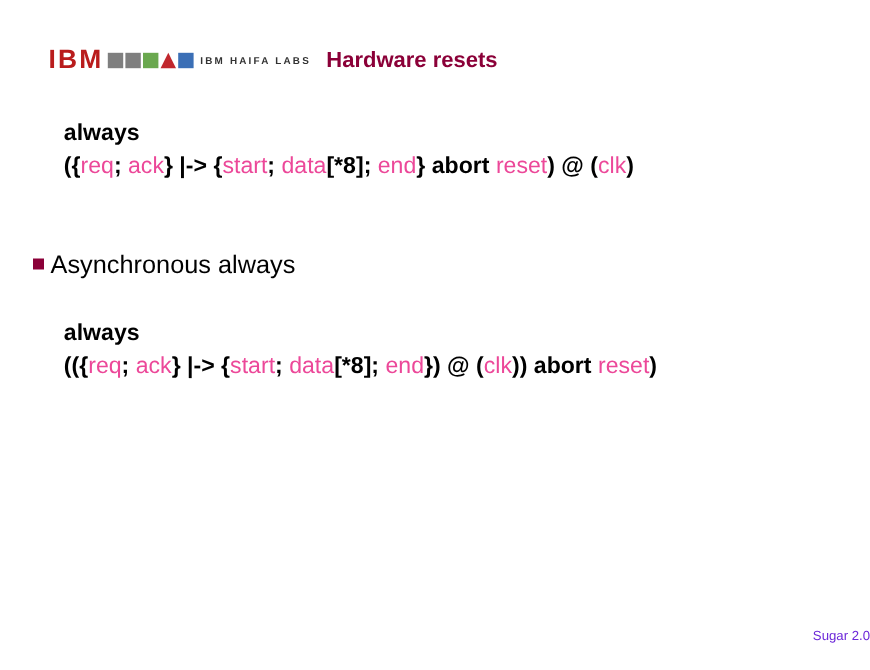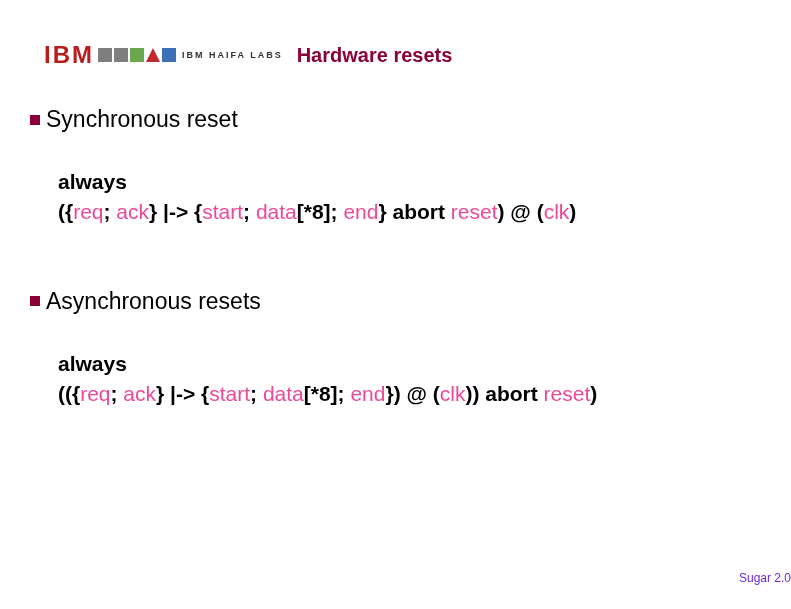--- a/index.html
+++ b/index.html
@@ -122,33 +122,29 @@
     <span class="haifa-sq sq-green"></span>
     <span class="sq-red"></span>
     <span class="haifa-sq sq-blue"></span>
   </div>
   <span class="haifa-text">IBM HAIFA LABS</span>
   <span class="title">Hardware resets</span>
 </div>
 
 <div class="content">
 
-  <div class="bullet-row">
-    <span class="bullet"></span>
-    <span>Synchronous reset</span>
-  </div>
 
   <div class="code-block" id="code0">
       <div class="line"><span class="kw">always</span></div>
       <div class="line"><span class="kw">({</span><span class="red">req</span><span class="kw">; </span><span class="red">ack</span><span class="kw">} |-&gt; {</span><span class="red">start</span><span class="kw">; </span><span class="red">data</span><span class="kw">[*8]; </span><span class="red">end</span><span class="kw">} abort </span><span class="red">reset</span><span class="kw">) @ (</span><span class="red">clk</span><span class="kw">)</span></div>
     </div>
 
   <div class="bullet-row section2">
     <span class="bullet"></span>
-    <span>Asynchronous resets</span>
+    <span>Asynchronous always</span>
   </div>
 
   <div class="code-block" id="code1">
       <div class="line"><span class="kw">always</span></div>
       <div class="line"><span class="kw">(({</span><span class="red">req</span><span class="kw">; </span><span class="red">ack</span><span class="kw">} |-&gt; {</span><span class="red">start</span><span class="kw">; </span><span class="red">data</span><span class="kw">[*8]; </span><span class="red">end</span><span class="kw">}) @ (</span><span class="red">clk</span><span class="kw">)) abort </span><span class="red">reset</span><span class="kw">)</span></div>
     </div>
 
 </div>
 
 <div class="footer">Sugar 2.0</div>

